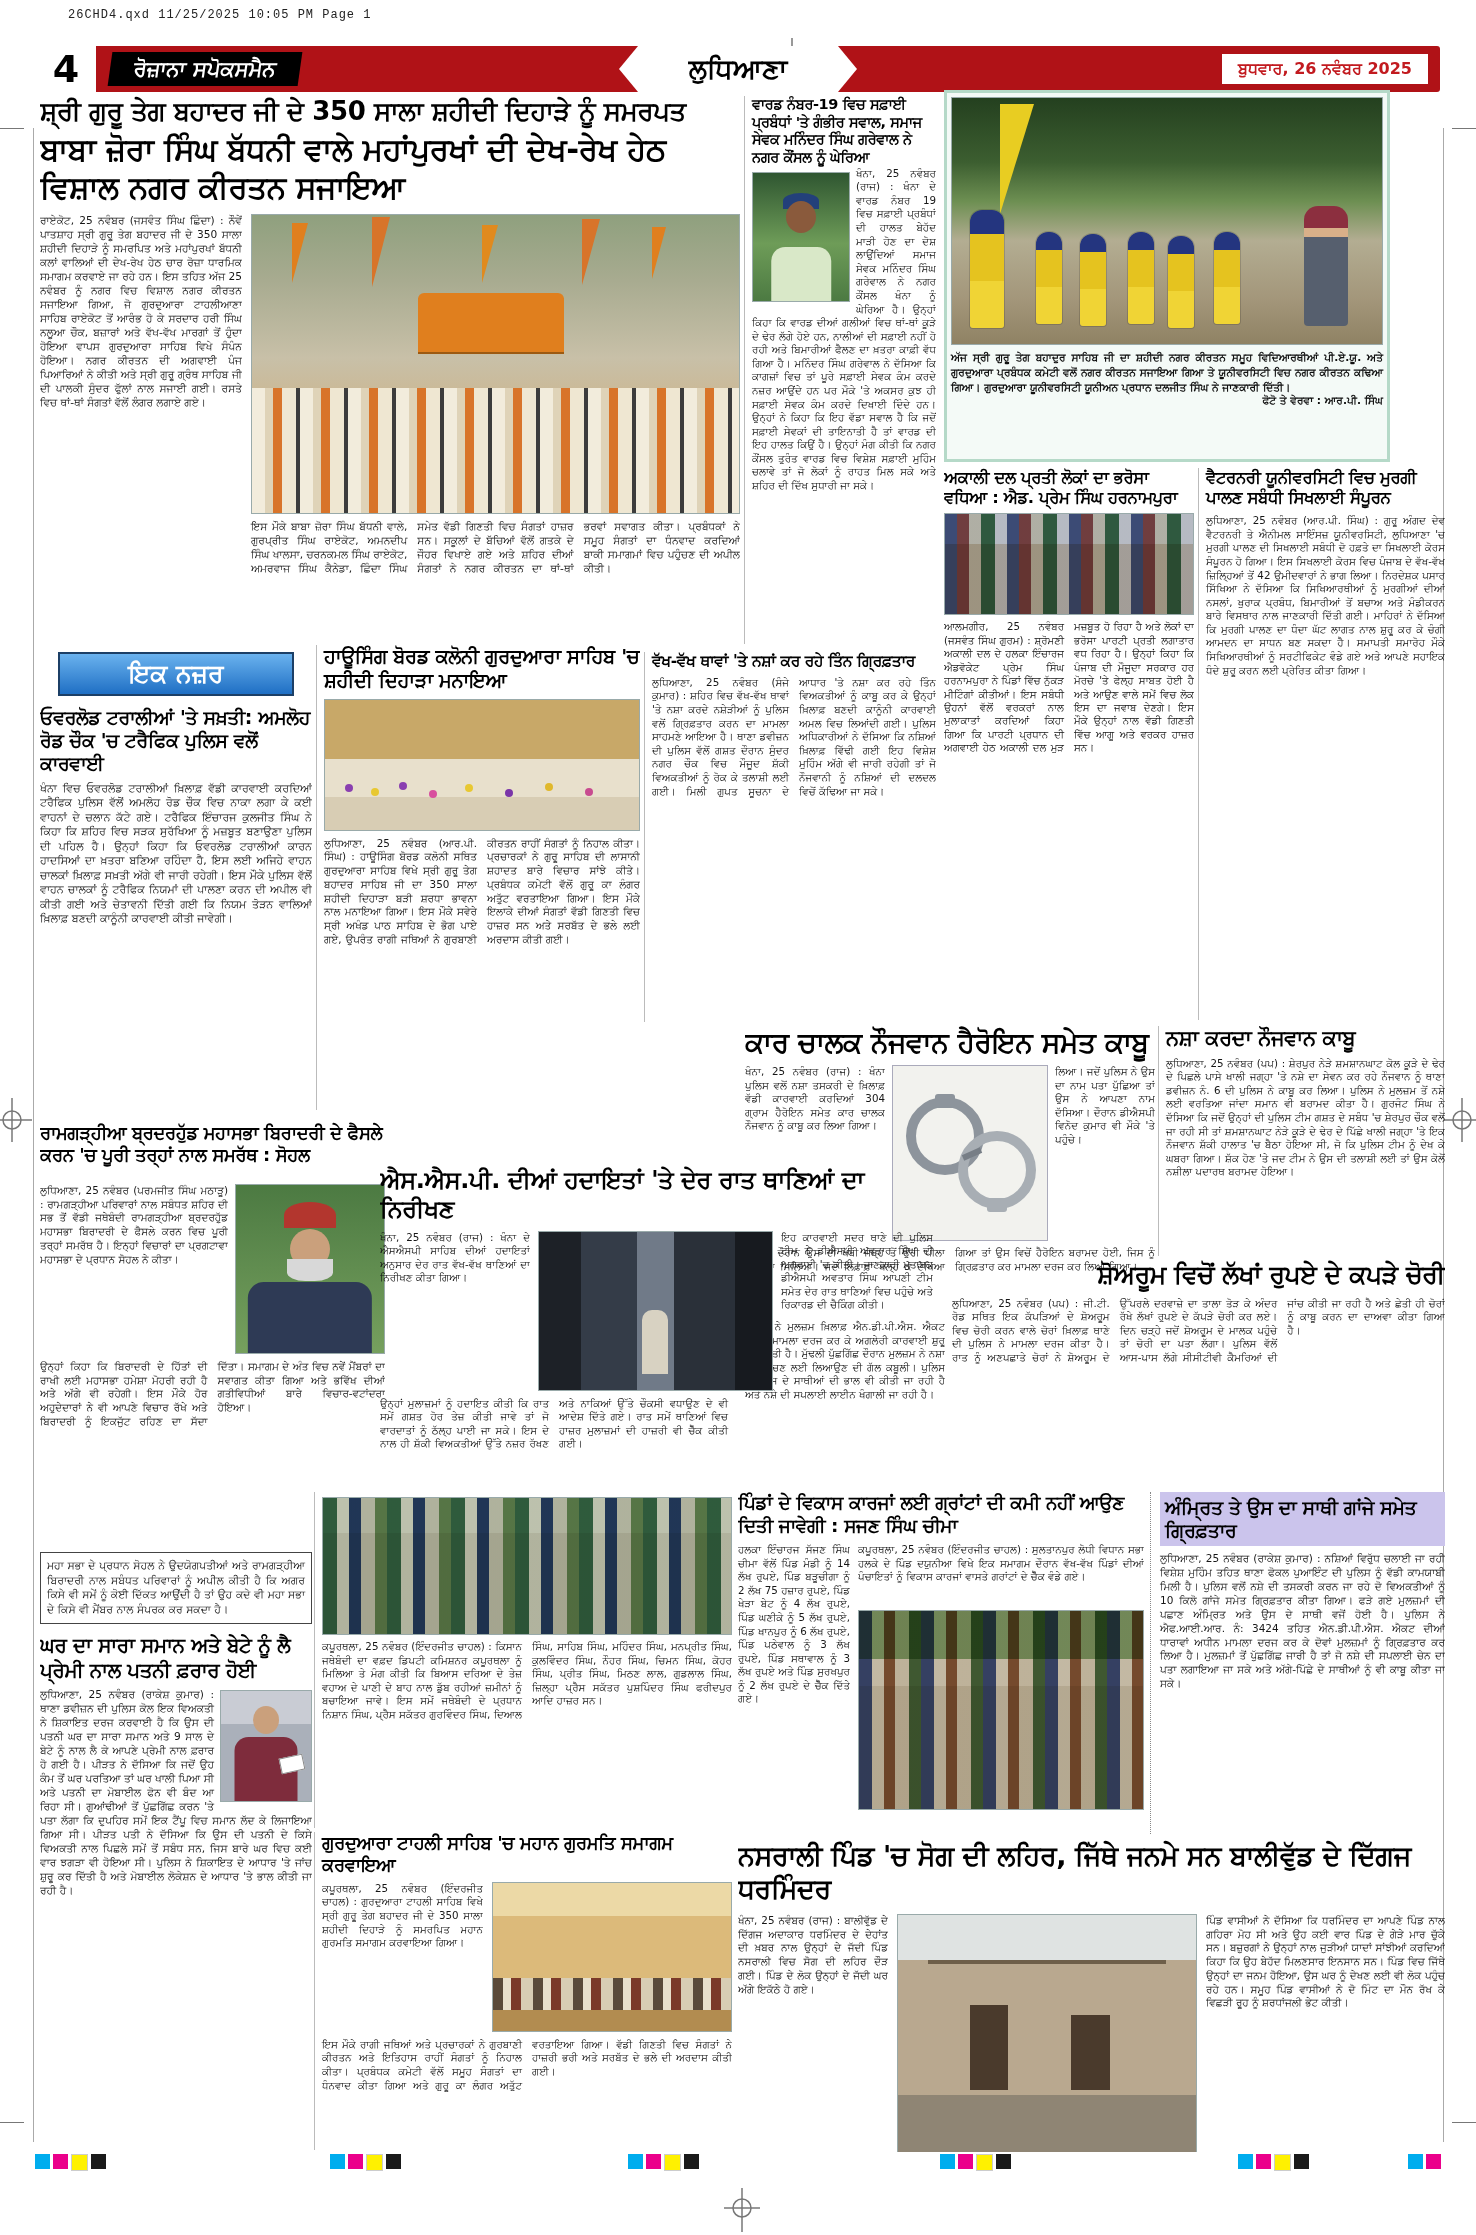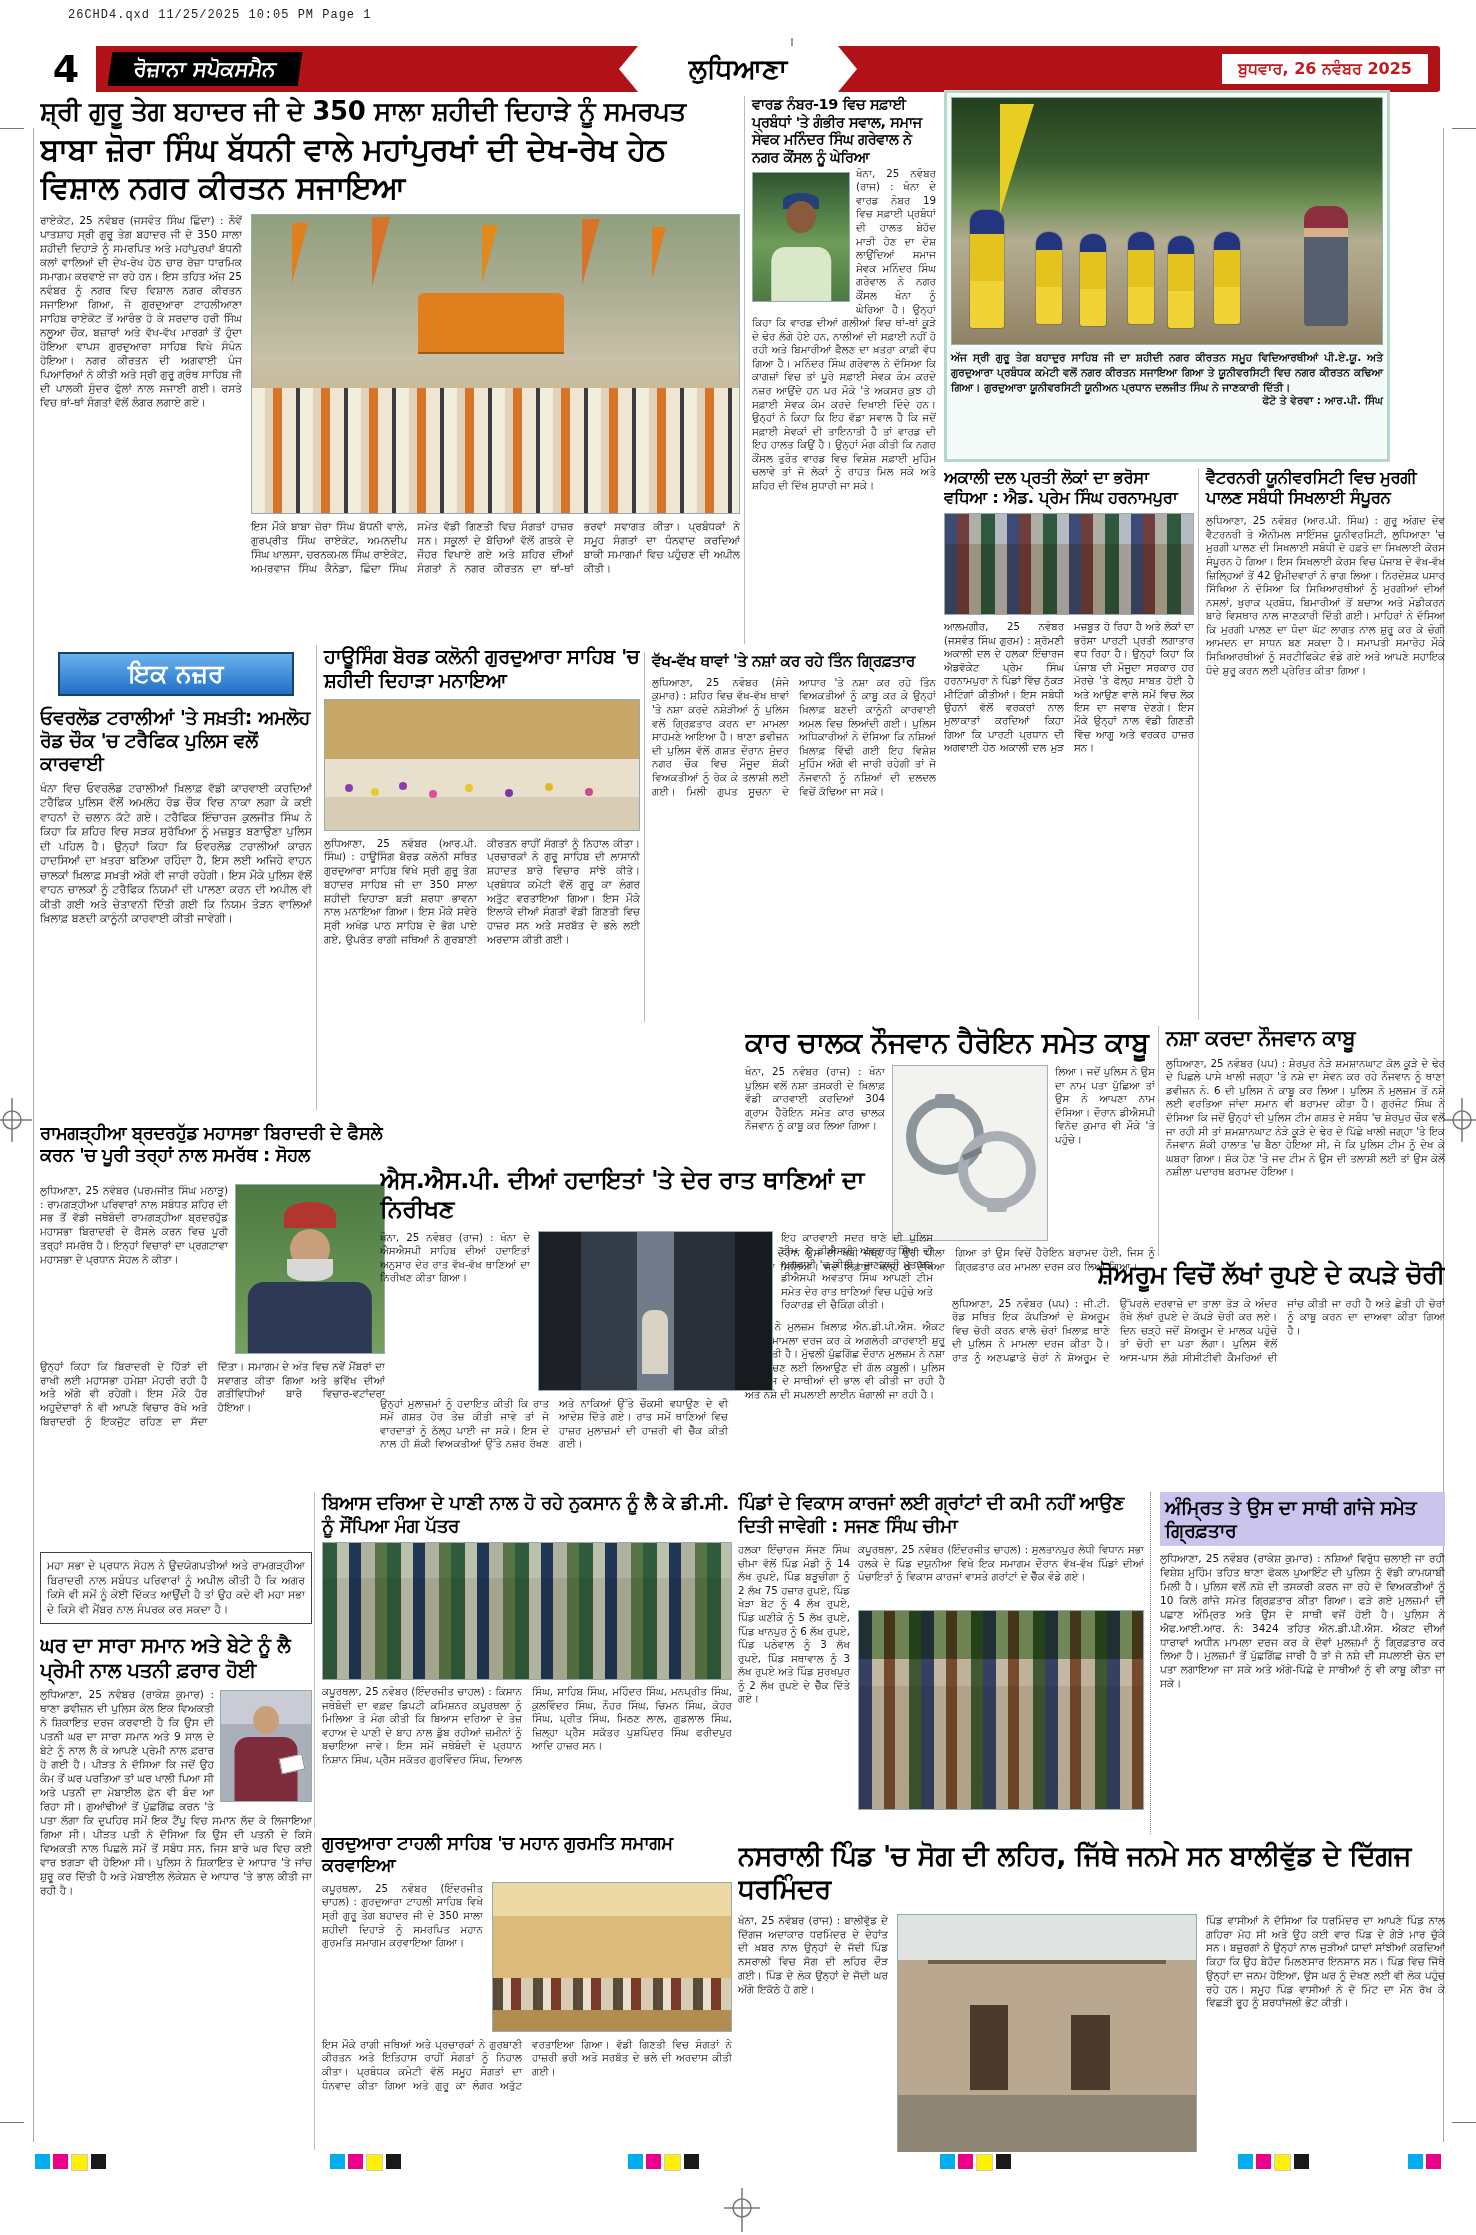--- a/index.html
+++ b/index.html
@@ -263,21 +263,20 @@
     <div class="hl" style="font-size:20px;margin:9px 0 6px">ਘਰ ਦਾ ਸਾਰਾ ਸਮਾਨ ਅਤੇ ਬੇਟੇ ਨੂੰ ਲੈ ਪ੍ਰੇਮੀ ਨਾਲ ਪਤਨੀ ਫ਼ਰਾਰ ਹੋਈ</div>
     <div class="ph ph-wife" style="float:right;width:92px;height:112px;margin:2px 0 4px 6px">
       <div class="wife-h"></div>
       <div class="wife-t"></div>
       <div class="wife-c"></div>
     </div>
     <div class="body" style="font-size:10.6px">ਲੁਧਿਆਣਾ, 25 ਨਵੰਬਰ (ਰਾਕੇਸ਼ ਕੁਮਾਰ) : ਥਾਣਾ ਡਵੀਜ਼ਨ ਦੀ ਪੁਲਿਸ ਕੋਲ ਇਕ ਵਿਅਕਤੀ ਨੇ ਸ਼ਿਕਾਇਤ ਦਰਜ ਕਰਵਾਈ ਹੈ ਕਿ ਉਸ ਦੀ ਪਤਨੀ ਘਰ ਦਾ ਸਾਰਾ ਸਮਾਨ ਅਤੇ 9 ਸਾਲ ਦੇ ਬੇਟੇ ਨੂੰ ਨਾਲ ਲੈ ਕੇ ਆਪਣੇ ਪ੍ਰੇਮੀ ਨਾਲ ਫ਼ਰਾਰ ਹੋ ਗਈ ਹੈ। ਪੀੜਤ ਨੇ ਦੱਸਿਆ ਕਿ ਜਦੋਂ ਉਹ ਕੰਮ ਤੋਂ ਘਰ ਪਰਤਿਆ ਤਾਂ ਘਰ ਖਾਲੀ ਪਿਆ ਸੀ ਅਤੇ ਪਤਨੀ ਦਾ ਮੋਬਾਈਲ ਫੋਨ ਵੀ ਬੰਦ ਆ ਰਿਹਾ ਸੀ। ਗੁਆਂਢੀਆਂ ਤੋਂ ਪੁੱਛਗਿੱਛ ਕਰਨ 'ਤੇ ਪਤਾ ਲੱਗਾ ਕਿ ਦੁਪਹਿਰ ਸਮੇਂ ਇਕ ਟੈਂਪੂ ਵਿਚ ਸਮਾਨ ਲੱਦ ਕੇ ਲਿਜਾਇਆ ਗਿਆ ਸੀ। ਪੀੜਤ ਪਤੀ ਨੇ ਦੱਸਿਆ ਕਿ ਉਸ ਦੀ ਪਤਨੀ ਦੇ ਕਿਸੇ ਵਿਅਕਤੀ ਨਾਲ ਪਿਛਲੇ ਸਮੇਂ ਤੋਂ ਸਬੰਧ ਸਨ, ਜਿਸ ਬਾਰੇ ਘਰ ਵਿਚ ਕਈ ਵਾਰ ਝਗੜਾ ਵੀ ਹੋਇਆ ਸੀ। ਪੁਲਿਸ ਨੇ ਸ਼ਿਕਾਇਤ ਦੇ ਆਧਾਰ 'ਤੇ ਜਾਂਚ ਸ਼ੁਰੂ ਕਰ ਦਿੱਤੀ ਹੈ ਅਤੇ ਮੋਬਾਈਲ ਲੋਕੇਸ਼ਨ ਦੇ ਆਧਾਰ 'ਤੇ ਭਾਲ ਕੀਤੀ ਜਾ ਰਹੀ ਹੈ।</div>
   </div>
 
   <div class="abs blk bl" style="left:314px;top:1492px;width:418px;height:336px;box-sizing:border-box">
-    <div class="hl" style="font-size:18.5px">ਬਿਆਸ ਦਰਿਆ ਦੇ ਪਾਣੀ ਨਾਲ ਹੋ ਰਹੇ ਨੁਕਸਾਨ ਨੂੰ ਲੈ ਕੇ ਡੀ.ਸੀ. ਨੂੰ ਸੌਂਪਿਆ ਮੰਗ ਪੱਤਰ</div>
     <div class="ph ph-beas" style="height:138px;margin:5px 0"></div>
     <div class="body cols2" style="font-size:10.3px;height:128px">ਕਪੂਰਥਲਾ, 25 ਨਵੰਬਰ (ਇੰਦਰਜੀਤ ਚਾਹਲ) : ਕਿਸਾਨ ਜਥੇਬੰਦੀ ਦਾ ਵਫ਼ਦ ਡਿਪਟੀ ਕਮਿਸ਼ਨਰ ਕਪੂਰਥਲਾ ਨੂੰ ਮਿਲਿਆ ਤੇ ਮੰਗ ਕੀਤੀ ਕਿ ਬਿਆਸ ਦਰਿਆ ਦੇ ਤੇਜ਼ ਵਹਾਅ ਦੇ ਪਾਣੀ ਦੇ ਬਾਹ ਨਾਲ ਡੁੱਬ ਰਹੀਆਂ ਜ਼ਮੀਨਾਂ ਨੂੰ ਬਚਾਇਆ ਜਾਵੇ। ਇਸ ਸਮੇਂ ਜਥੇਬੰਦੀ ਦੇ ਪ੍ਰਧਾਨ ਨਿਸ਼ਾਨ ਸਿੰਘ, ਪ੍ਰੈਸ ਸਕੱਤਰ ਗੁਰਵਿੰਦਰ ਸਿੰਘ, ਦਿਆਲ ਸਿੰਘ, ਸਾਹਿਬ ਸਿੰਘ, ਮਹਿੰਦਰ ਸਿੰਘ, ਮਨਪ੍ਰੀਤ ਸਿੰਘ, ਕੁਲਵਿੰਦਰ ਸਿੰਘ, ਨੌਹਰ ਸਿੰਘ, ਚਿਮਨ ਸਿੰਘ, ਕੋਹਰ ਸਿੰਘ, ਪ੍ਰੀਤ ਸਿੰਘ, ਮਿਠਣ ਲਾਲ, ਗੁਡਲਾਲ ਸਿੰਘ, ਜ਼ਿਲ੍ਹਾ ਪ੍ਰੈਸ ਸਕੱਤਰ ਪੁਸ਼ਪਿੰਦਰ ਸਿੰਘ ਫਰੀਦਪੁਰ ਆਦਿ ਹਾਜ਼ਰ ਸਨ।</div>
   </div>
 
   <div class="abs blk bl" style="left:314px;top:1832px;width:418px;height:318px;box-sizing:border-box">
     <div class="hl" style="font-size:18px">ਗੁਰਦੁਆਰਾ ਟਾਹਲੀ ਸਾਹਿਬ 'ਚ ਮਹਾਨ ਗੁਰਮਤਿ ਸਮਾਗਮ ਕਰਵਾਇਆ</div>
     <div style="display:flex;gap:9px;margin-top:6px">
       <div class="body" style="flex:1;font-size:10.3px;height:150px;overflow:hidden">ਕਪੂਰਥਲਾ, 25 ਨਵੰਬਰ (ਇੰਦਰਜੀਤ ਚਾਹਲ) : ਗੁਰਦੁਆਰਾ ਟਾਹਲੀ ਸਾਹਿਬ ਵਿਖੇ ਸ੍ਰੀ ਗੁਰੂ ਤੇਗ ਬਹਾਦਰ ਜੀ ਦੇ 350 ਸਾਲਾ ਸ਼ਹੀਦੀ ਦਿਹਾੜੇ ਨੂੰ ਸਮਰਪਿਤ ਮਹਾਨ ਗੁਰਮਤਿ ਸਮਾਗਮ ਕਰਵਾਇਆ ਗਿਆ।</div>
       <div class="ph ph-gurmat" style="width:240px;height:150px">
         <div class="gurmat-band"></div>

